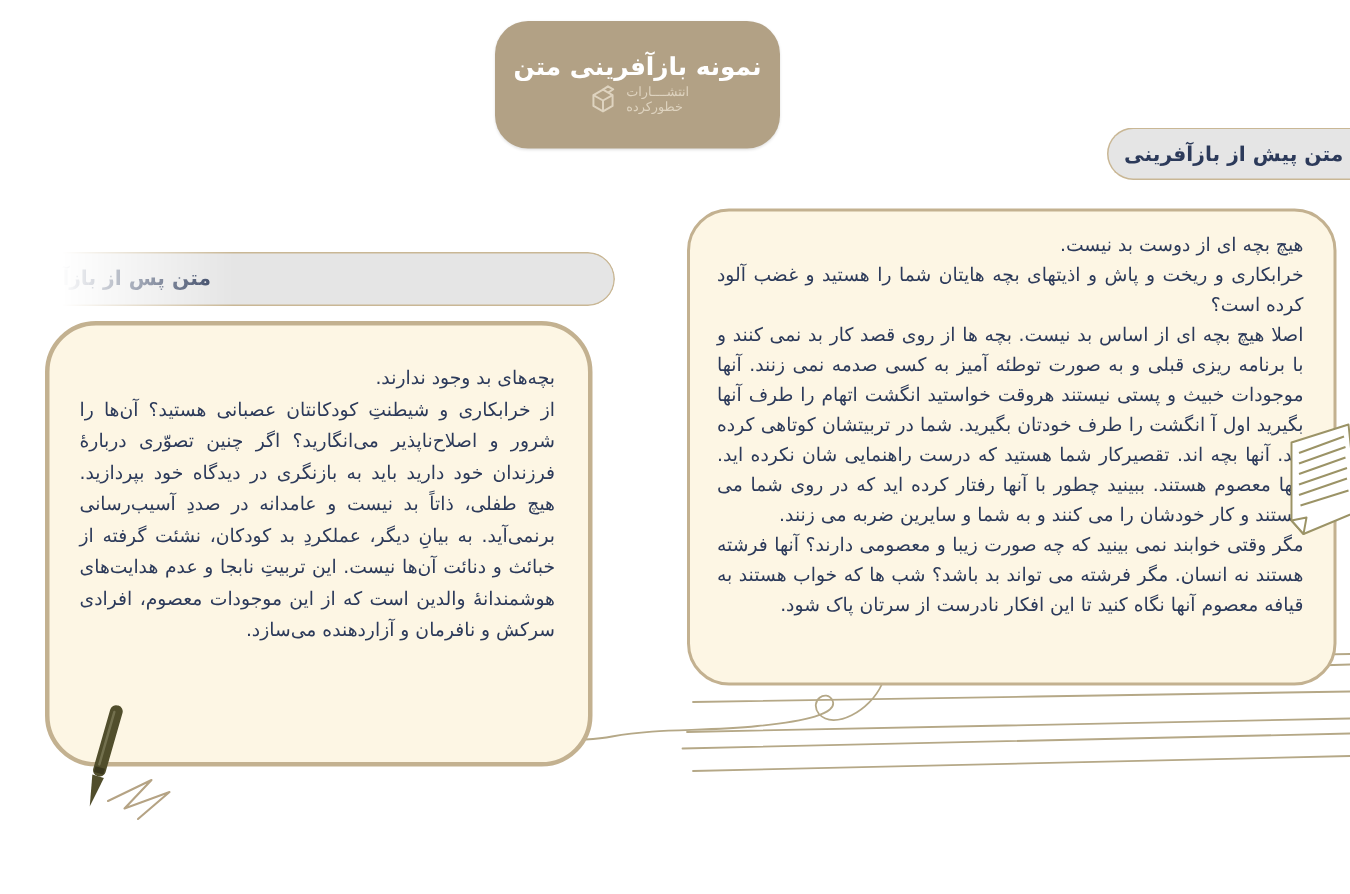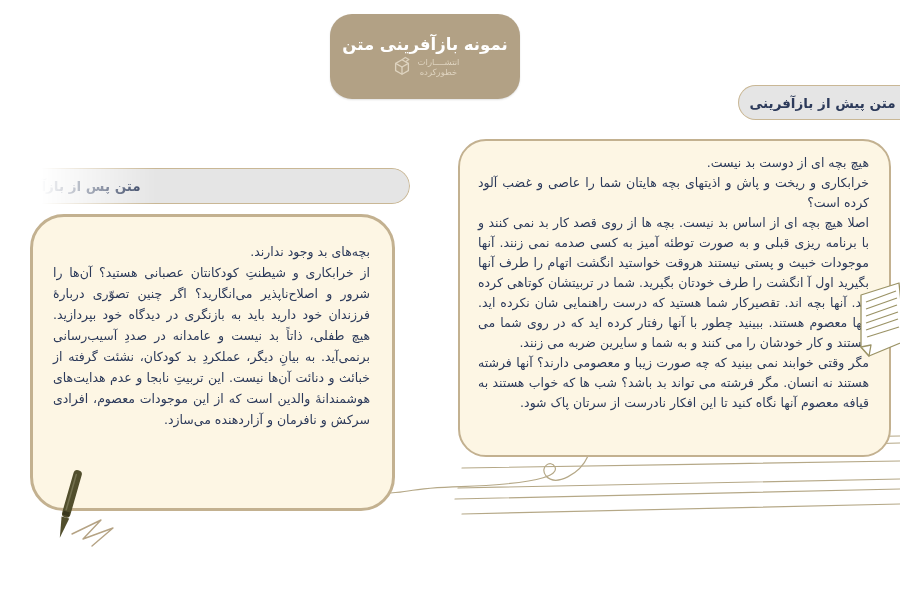--- a/index.html
+++ b/index.html
@@ -15,21 +15,21 @@
   .header-badge {
     position:absolute; left:330px; top:14px; width:190px; height:85px;
     background:#b2a185; border-radius:22px; z-index:2;
     display:flex; flex-direction:column; align-items:center; justify-content:center; gap:0;
     box-shadow:0 1px 2px rgba(0,0,0,0.12);
   }
   .header-title {
     color:#ffffff; font-weight:bold; font-size:16.5px; direction:rtl; white-space:nowrap;
   }
   .logo-row { display:flex; align-items:center; gap:5px; margin-top:2px; }
-  .logo-text { direction:rtl; text-align:center; color:#ded3bf; font-size:8.5px; line-height:10.5px; white-space:nowrap; }
+  .logo-text { direction:rtl; text-align:left; color:#ded3bf; font-size:8.5px; line-height:10.5px; white-space:nowrap; }
 
   
   .pill {
     position:absolute; background:#e5e5e5; border:1.5px solid #c9b795;
     display:flex; align-items:center; z-index:2; box-sizing:border-box;
     color:#2c3a5a; font-weight:bold; font-size:13.5px; direction:rtl; white-space:nowrap;
   }
   .pill-before {
     right:0; top:85px; height:35px; width:162px;
     border-right:none; border-radius:18px 0 0 18px;
@@ -96,21 +96,21 @@
 
   <div class="pill pill-before">
     <span>متن پیش از بازآفرینی</span>
   </div>
   <div class="pill pill-after">
     <span>متن پس از بازآفرینی</span>
   </div>
 
   <div class="bubble bubble-before" dir="rtl">
     <p>هیچ بچه ای از دوست بد نیست.</p>
-    <p>خرابکاری و ریخت و پاش و اذیتهای بچه هایتان شما را عاصی و غضب آلود کرده است؟</p>
+    <p>خرابکاری و ریخت و پاش و اذیتهای بچه هایتان شما را هستید و غضب آلود کرده است؟</p>
     <p>اصلا هیچ بچه ای از اساس بد نیست. بچه ها از روی قصد کار بد نمی کنند و با برنامه ریزی قبلی و به صورت توطئه آمیز به کسی صدمه نمی زنند. آنها موجودات خبیث و پستی نیستند هروقت خواستید انگشت اتهام را طرف آنها بگیرید اول آ انگشت را طرف خودتان بگیرید. شما در تربیتشان کوتاهی کرده اید. آنها بچه اند. تقصیرکار شما هستید که درست راهنمایی شان نکرده اید. آنها معصوم هستند. ببینید چطور با آنها رفتار کرده اید که در روی شما می ایستند و کار خودشان را می کنند و به شما و سایرین ضربه می زنند.</p>
     <p>مگر وقتی خوابند نمی بینید که چه صورت زیبا و معصومی دارند؟ آنها فرشته هستند نه انسان. مگر فرشته می تواند بد باشد؟ شب ها که خواب هستند به قیافه معصوم آنها نگاه کنید تا این افکار نادرست از سرتان پاک شود.</p>
   </div>
 
   <div class="bubble bubble-after" dir="rtl">
     <p>بچه‌های بد وجود ندارند.</p>
     <p>از خرابکاری و شیطنتِ کودکانتان عصبانی هستید؟ آن‌ها را شرور و اصلاح‌ناپذیر می‌انگارید؟ اگر چنین تصوّری دربارهٔ فرزندان خود دارید باید به بازنگری در دیدگاه خود بپردازید. هیچ طفلی، ذاتاً بد نیست و عامدانه در صددِ آسیب‌رسانی برنمی‌آید. به بیانِ دیگر، عملکردِ بد کودکان، نشئت گرفته از خبائث و دنائت آن‌ها نیست. این تربیتِ نابجا و عدم هدایت‌های هوشمندانهٔ والدین است که از این موجودات معصوم، افرادی سرکش و نافرمان و آزاردهنده می‌سازد.</p>
   </div>
 
   <svg class="deco deco-front" viewBox="0 0 900 596">

